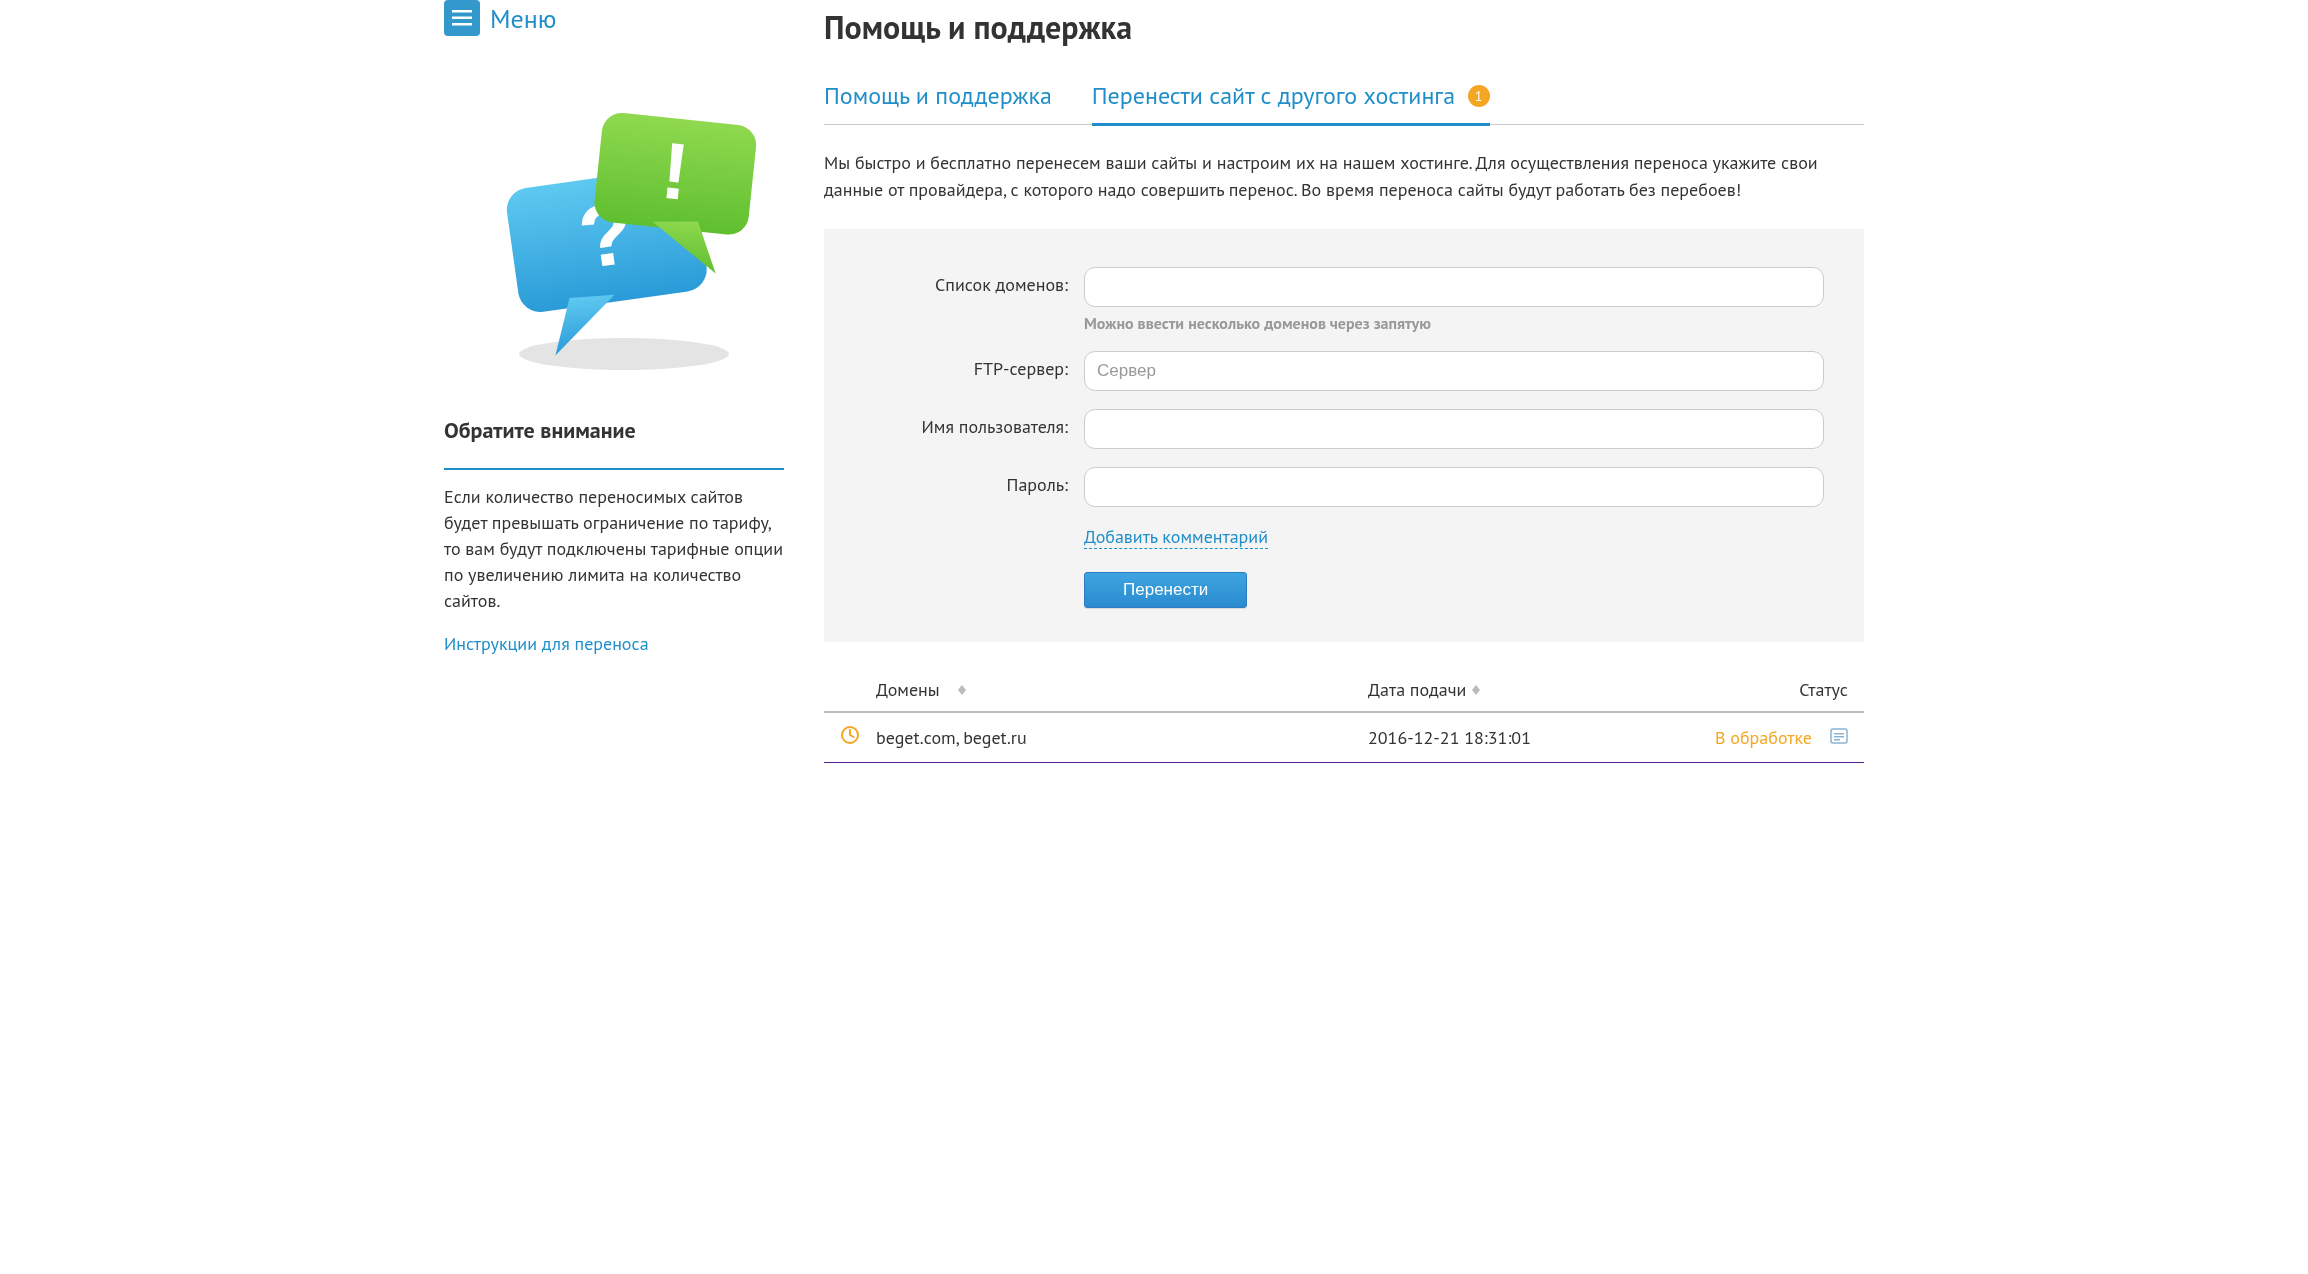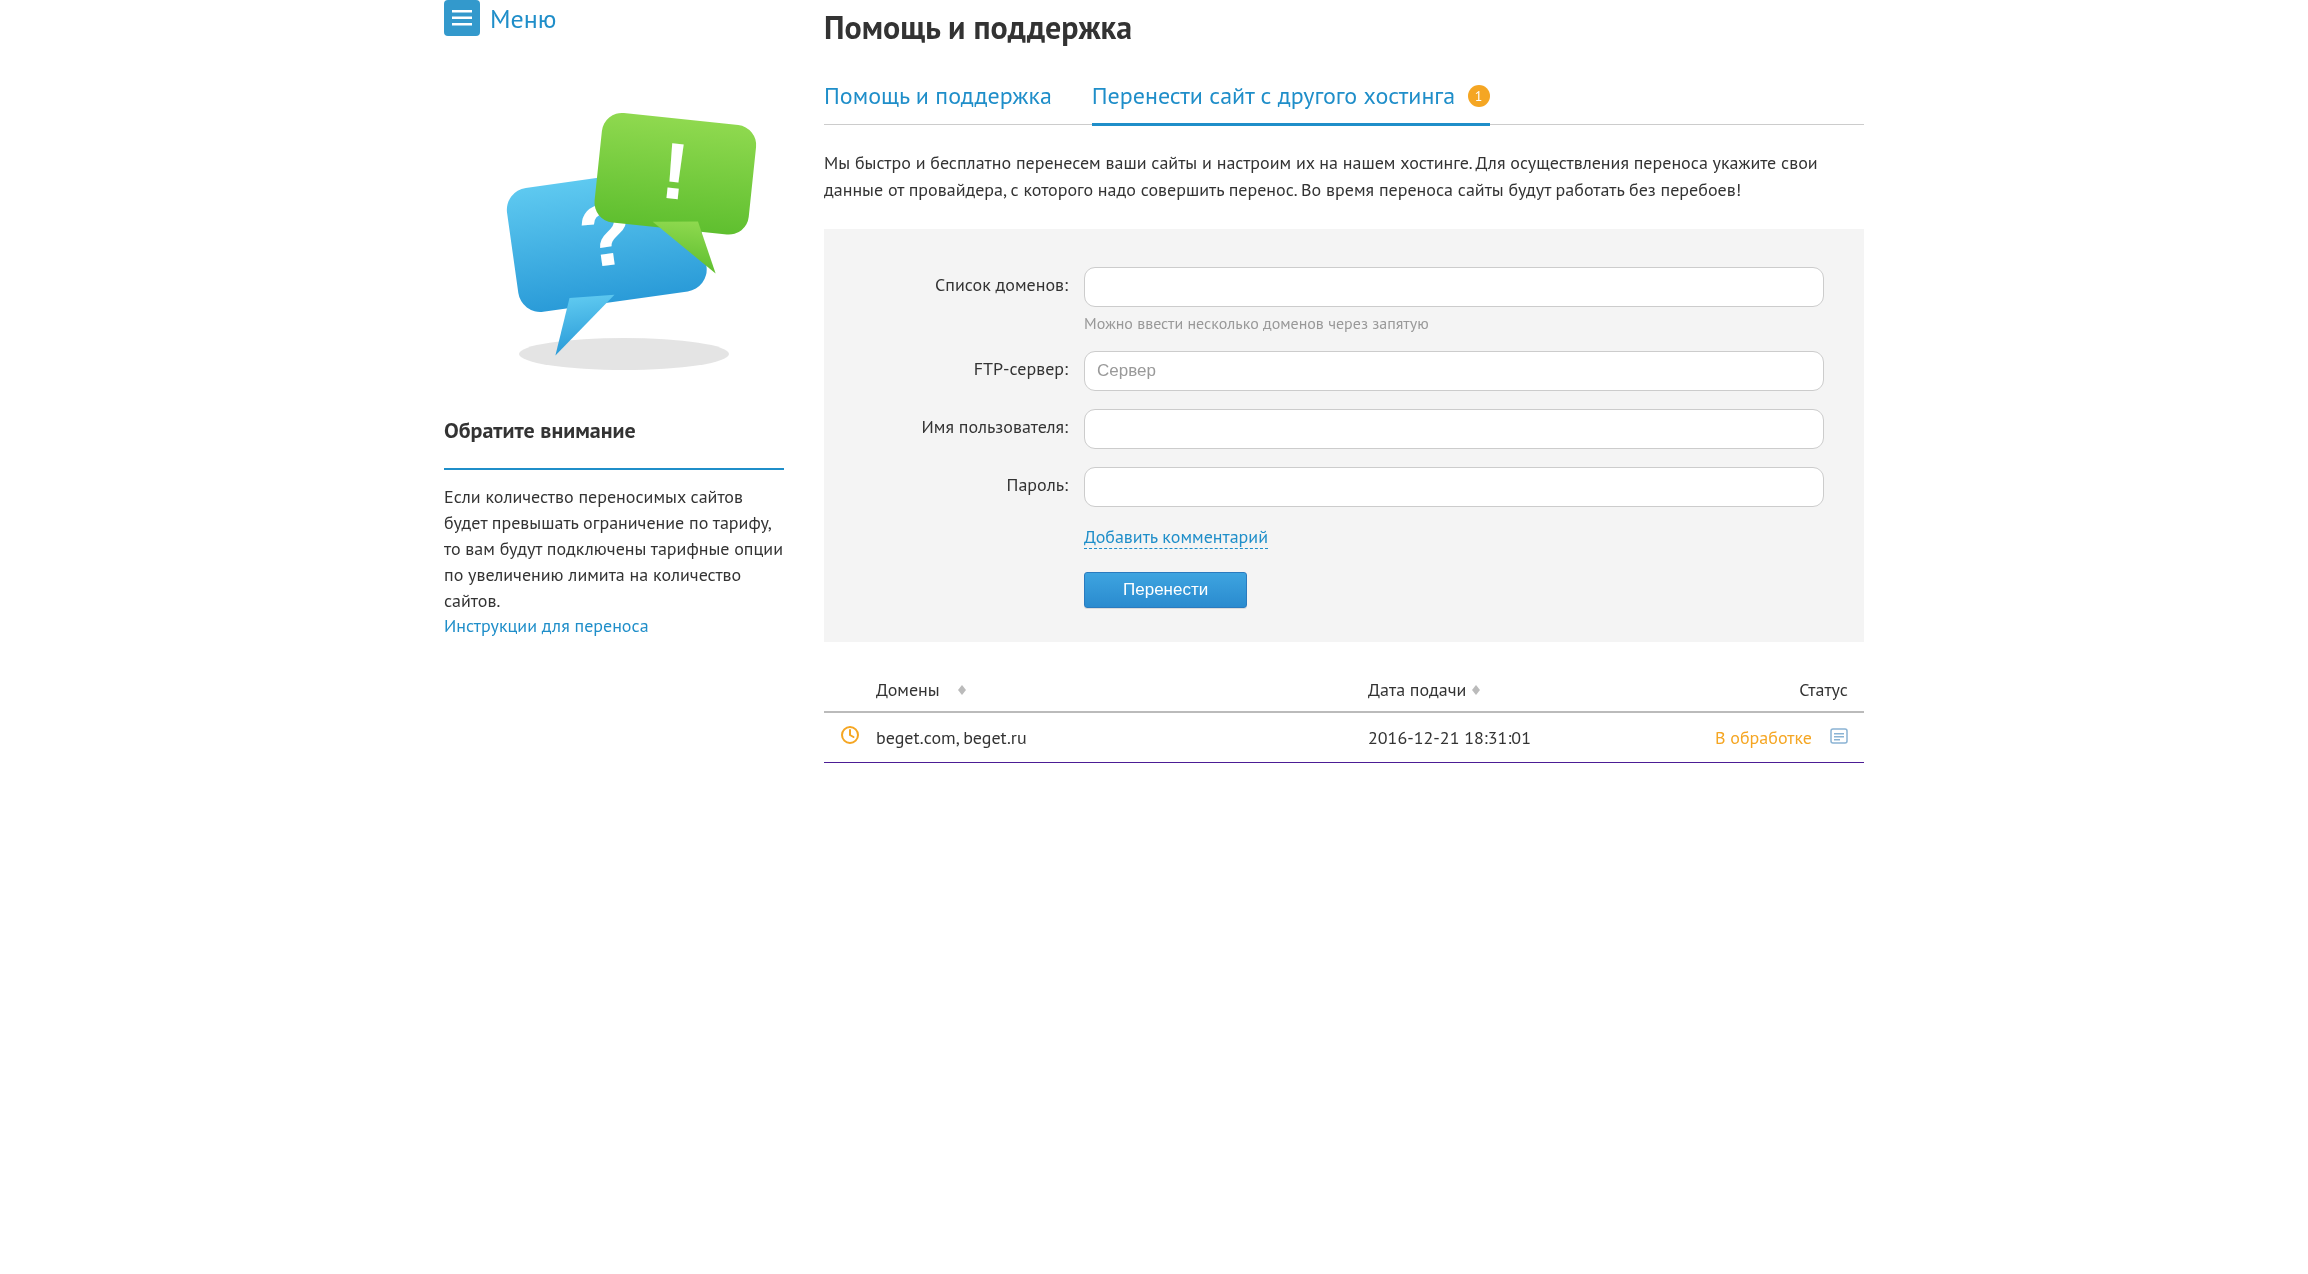--- a/index.html
+++ b/index.html
@@ -6,36 +6,36 @@
 body { font-family: "PT Sans", Arial, sans-serif; color: #333; background: #fff; font-size: 16px; }
 .container { display: flex; max-width: 1450px; margin: 0 auto; padding: 0 15px; }
 .sidebar { width: 380px; padding-right: 40px; }
 .menu-btn { display: flex; align-items: center; gap: 10px; margin-bottom: 40px; }
 .menu-icon-box { background: #3399cc; width: 36px; height: 36px; border-radius: 4px; display: flex; align-items: center; justify-content: center; }
 .menu-icon-box svg { width: 20px; height: 18px; }
 .menu-label { color: #1f8ec9; font-size: 26px; }
 .support-illustration { margin: 20px 0 40px 30px; position: relative; width: 300px; height: 300px; }
 .sidebar-section-title { font-size: 22px; color: #333; margin-bottom: 24px; }
 .sidebar-divider { border: none; border-top: 2px solid #1f8ec9; margin-bottom: 14px; }
-.sidebar-notice { color: #333; font-size: 18px; line-height: 1.45; }
+.sidebar-notice { color: #333; font-size: 18px; line-height: 1.45; margin-bottom: 18px; }
 .sidebar-link { color: #1f8ec9; font-size: 18px; text-decoration: none; cursor: pointer; }
 .main { flex: 1; }
 .page-title { font-size: 32px; color: #333; margin: 6px 0 26px; }
 .tabs { display: flex; gap: 40px; border-bottom: 1px solid #ccc; margin-bottom: 24px; align-items: baseline; }
 .tab { font-size: 24px; color: #1f8ec9; padding: 6px 0 12px; cursor: pointer; }
 .tab.active { border-bottom: 3px solid #1f8ec9; margin-bottom: -2px; }
 .tab-badge { display: inline-flex; width: 22px; height: 22px; border-radius: 50%; background: #f5a623; color: #fff; font-size: 14px; align-items: center; justify-content: center; margin-left: 6px; vertical-align: 3px; }
 .intro-text { font-size: 18px; line-height: 1.5; margin-bottom: 26px; }
 .form-panel { background: #f4f4f4; padding: 38px 40px 34px; }
 .form-row { display: flex; align-items: flex-start; margin-bottom: 18px; }
 .form-label { width: 220px; text-align: right; padding-right: 16px; font-size: 18px; color: #333; padding-top: 6px; }
 .form-field { flex: 1; }
 .form-input { width: 100%; height: 40px; border: 1px solid #ccc; border-radius: 11px; padding: 6px 12px; font-size: 17px; color: #333; background: #fff; }
 .form-input::placeholder { color: #999; }
-.form-hint { color: #999; font-size: 16px; margin-top: 6px; }
+.form-hint { color: #999; font-size: 16px; margin-top: 6px; font-weight: bold; }
 .add-comment-link { color: #1f8ec9; font-size: 18px; border-bottom: 1px dashed #1f8ec9; text-decoration: none; cursor: pointer; }
 .submit-btn { background: linear-gradient(to bottom, #3ea4e0, #2a8bcf); color: #fff; border: 1px solid #2a7bbf; border-radius: 3px; padding: 7px 38px; font-size: 17px; cursor: pointer; box-shadow: 0 1px 0 rgba(0,0,0,0.1); display: inline-block; margin-top: 6px; }
 .requests-table { margin-top: 26px; }
 .table-header { display: flex; padding: 10px 16px; font-size: 18px; color: #333; border-bottom: 2px solid #bbb; }
 .col-icon { width: 36px; }
 .col-domains { flex: 1; display: flex; align-items: center; gap: 16px; }
 .col-date { width: 280px; display: flex; align-items: center; gap: 4px; }
 .col-status { width: 200px; text-align: right; }
 .sort-arrows { display: inline-flex; flex-direction: column; line-height: 0; margin-left: 2px; }
 .sort-arrows svg { width: 8px; height: 5px; }

